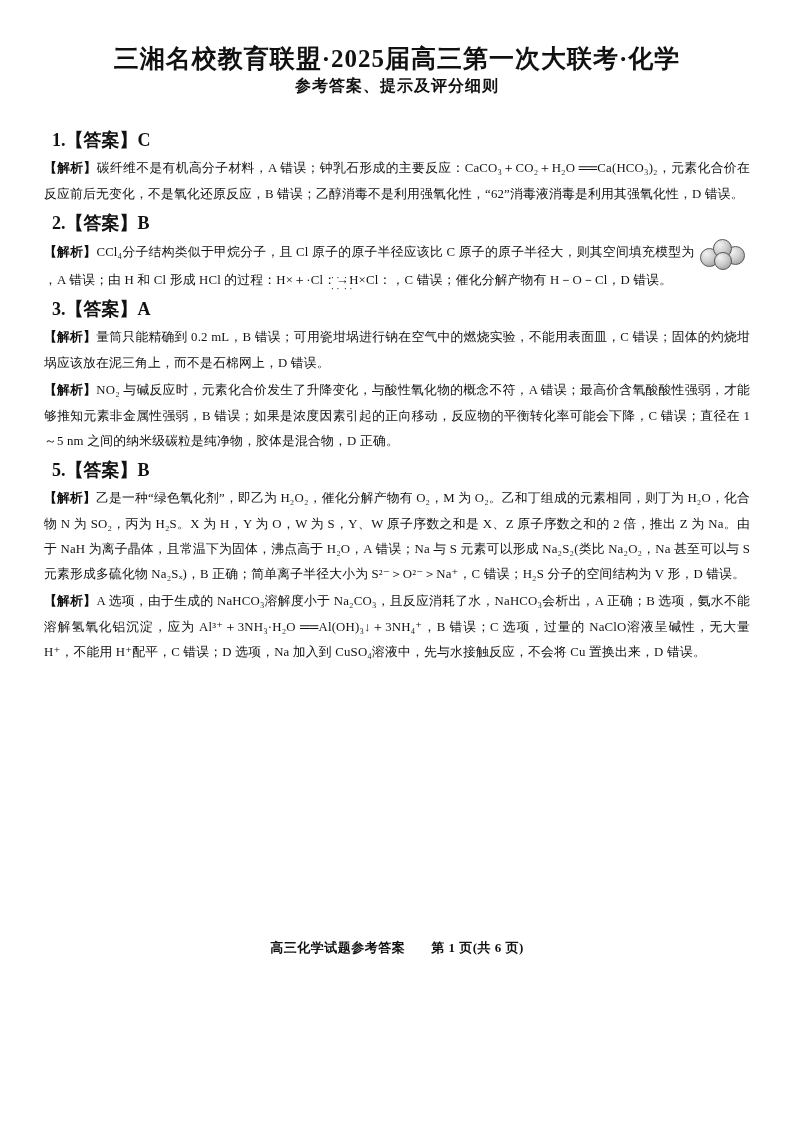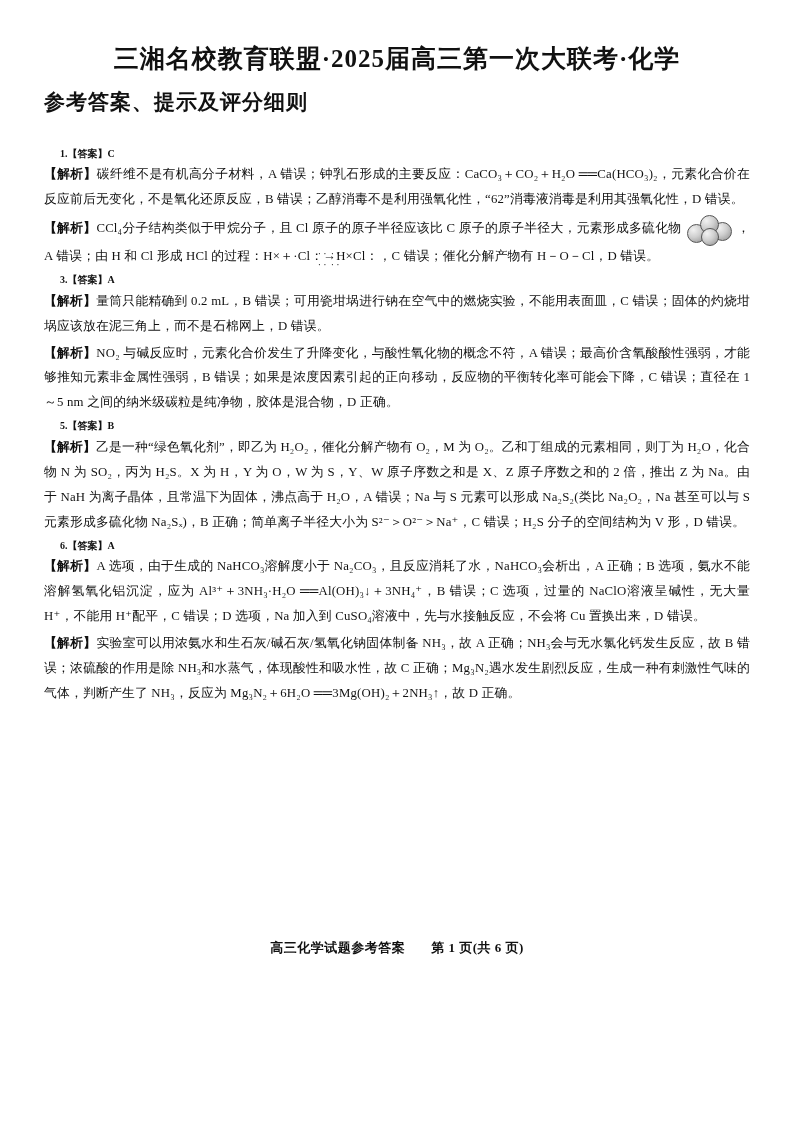--- a/index.html
+++ b/index.html
@@ -24,50 +24,52 @@
   }
   .title-main {
     text-align: center;
     font-size: 25px;
     font-weight: bold;
     letter-spacing: 1px;
     line-height: 1.35;
     margin-top: 8px;
   }
   .title-sub {
-    font-size: 21px;
+    text-align: center;
+    font-size: 16px;
     font-weight: bold;
     letter-spacing: 1px;
-    margin-top: 12px;
+    margin-top: 0;
   }
   .body-area {
     margin-top: 30px;
   }
   .qa-block {
     margin-bottom: 2px;
   }
   .ans-line {
-    font-size: 10px;
+    font-size: 18px;
     line-height: 1.55;
-    margin: 3px 0 1px 16px;
+    margin: 3px 0 1px 8px;
     font-weight: bold;
   }
   .ans-line .num {
     font-weight: bold;
   }
   .exp {
     font-size: 12.8px;
     line-height: 1.95;
     text-align: justify;
     text-justify: inter-ideograph;
     margin: 0 0 2px 0;
     letter-spacing: 0.2px;
   }
   .exp .tag {
     font-weight: bold;
+    font-family: Liberation Mono, monospace;
   }
   .mol-img {
     display: inline-block;
     vertical-align: middle;
     width: 48px;
     height: 30px;
     position: relative;
     margin: 0 2px;
   }
   .mol-img .b {
@@ -131,22 +133,25 @@
     <div class="qa-block">
       <div class="ans-line">
         <span class="num">1.</span><span>【答案】</span><span>C</span>
       </div>
       <div class="exp">
         <span class="tag">【解析】</span><span>碳纤维不是有机高分子材料，A 错误；钟乳石形成的主要反应：CaCO₃＋CO₂＋H₂O ══Ca(HCO₃)₂，元素化合价在反应前后无变化，不是氧化还原反应，B 错误；乙醇消毒不是利用强氧化性，“62”消毒液消毒是利用其强氧化性，D 错误。</span>
       </div>
     </div>
 
     <div class="qa-block">
+      <div class="ans-line">
+        <span class="num">2.</span><span>【答案】</span><span>B</span>
+      </div>
       <div class="exp">
-        <span class="tag">【解析】</span><span>CCl₄分子结构类似于甲烷分子，且 Cl 原子的原子半径应该比 C 原子的原子半径大，元素形成多硫化物</span>
+        <span class="tag">【解析】</span><span>CCl₄分子结构类似于甲烷分子，且 Cl 原子的原子半径应该比 C 原子的原子半径大，则其空间填充模型为</span>
         <span class="mol-img">
           <span class="b b1"></span><span class="b b3"></span><span class="b b2"></span><span class="b b4"></span>
         </span><span>，A 错误；由 H 和 Cl 形成 HCl 的过程：H×＋·Cl：</span><span class="dots-wrap"><span class="dots-top">··</span><span class="dots-bot">··</span></span>→<span class="dots-wrap"><span class="dots-top">··</span><span class="dots-bot">··</span></span><span>H×Cl：，C 错误；催化分解产物有 H－O－Cl，D 错误。</span>
       </div>
     </div>
 
     <div class="qa-block">
       <div class="ans-line">
         <span class="num">3.</span><span>【答案】</span><span>A</span>
       </div>
@@ -164,32 +169,26 @@
     <div class="qa-block">
       <div class="ans-line">
         <span class="num">5.</span><span>【答案】</span><span>B</span>
       </div>
       <div class="exp">
         <span class="tag">【解析】</span><span>乙是一种“绿色氧化剂”，即乙为 H₂O₂，催化分解产物有 O₂，M 为 O₂。乙和丁组成的元素相同，则丁为 H₂O，化合物 N 为 SO₂，丙为 H₂S。X 为 H，Y 为 O，W 为 S，Y、W 原子序数之和是 X、Z 原子序数之和的 2 倍，推出 Z 为 Na。由于 NaH 为离子晶体，且常温下为固体，沸点高于 H₂O，A 错误；Na 与 S 元素可以形成 Na₂S₂(类比 Na₂O₂，Na 甚至可以与 S 元素形成多硫化物 Na₂Sₓ)，B 正确；简单离子半径大小为 S²⁻＞O²⁻＞Na⁺，C 错误；H₂S 分子的空间结构为 V 形，D 错误。</span>
       </div>
     </div>
 
     <div class="qa-block">
-      <div class="ans-line">
-        <span class="num">6.</span><span>【答案】</span><span>A</span>
-      </div>
       <div class="exp">
         <span class="tag">【解析】</span><span>A 选项，由于生成的 NaHCO₃溶解度小于 Na₂CO₃，且反应消耗了水，NaHCO₃会析出，A 正确；B 选项，氨水不能溶解氢氧化铝沉淀，应为 Al³⁺＋3NH₃·H₂O ══Al(OH)₃↓＋3NH₄⁺，B 错误；C 选项，过量的 NaClO溶液呈碱性，无大量 H⁺，不能用 H⁺配平，C 错误；D 选项，Na 加入到 CuSO₄溶液中，先与水接触反应，不会将 Cu 置换出来，D 错误。</span>
       </div>
     </div>
 
     <div class="qa-block">
-      <div class="exp">
-        <span class="tag">【解析】</span><span>实验室可以用浓氨水和生石灰/碱石灰/氢氧化钠固体制备 NH₃，故 A 正确；NH₃会与无水氯化钙发生反应，故 B 错误；浓硫酸的作用是除 NH₃和水蒸气，体现酸性和吸水性，故 C 正确；Mg₃N₂遇水发生剧烈反应，生成一种有刺激性气味的气体，判断产生了 NH₃，反应为 Mg₃N₂＋6H₂O ══3Mg(OH)₂＋2NH₃↑，故 D 正确。</span>
-      </div>
     </div>
 
   </div>
 
   <div class="footer">
     <span>高三化学试题参考答案</span><span class="pg">第 1 页(共 6 页)</span>
   </div>
 
 </div>
 

